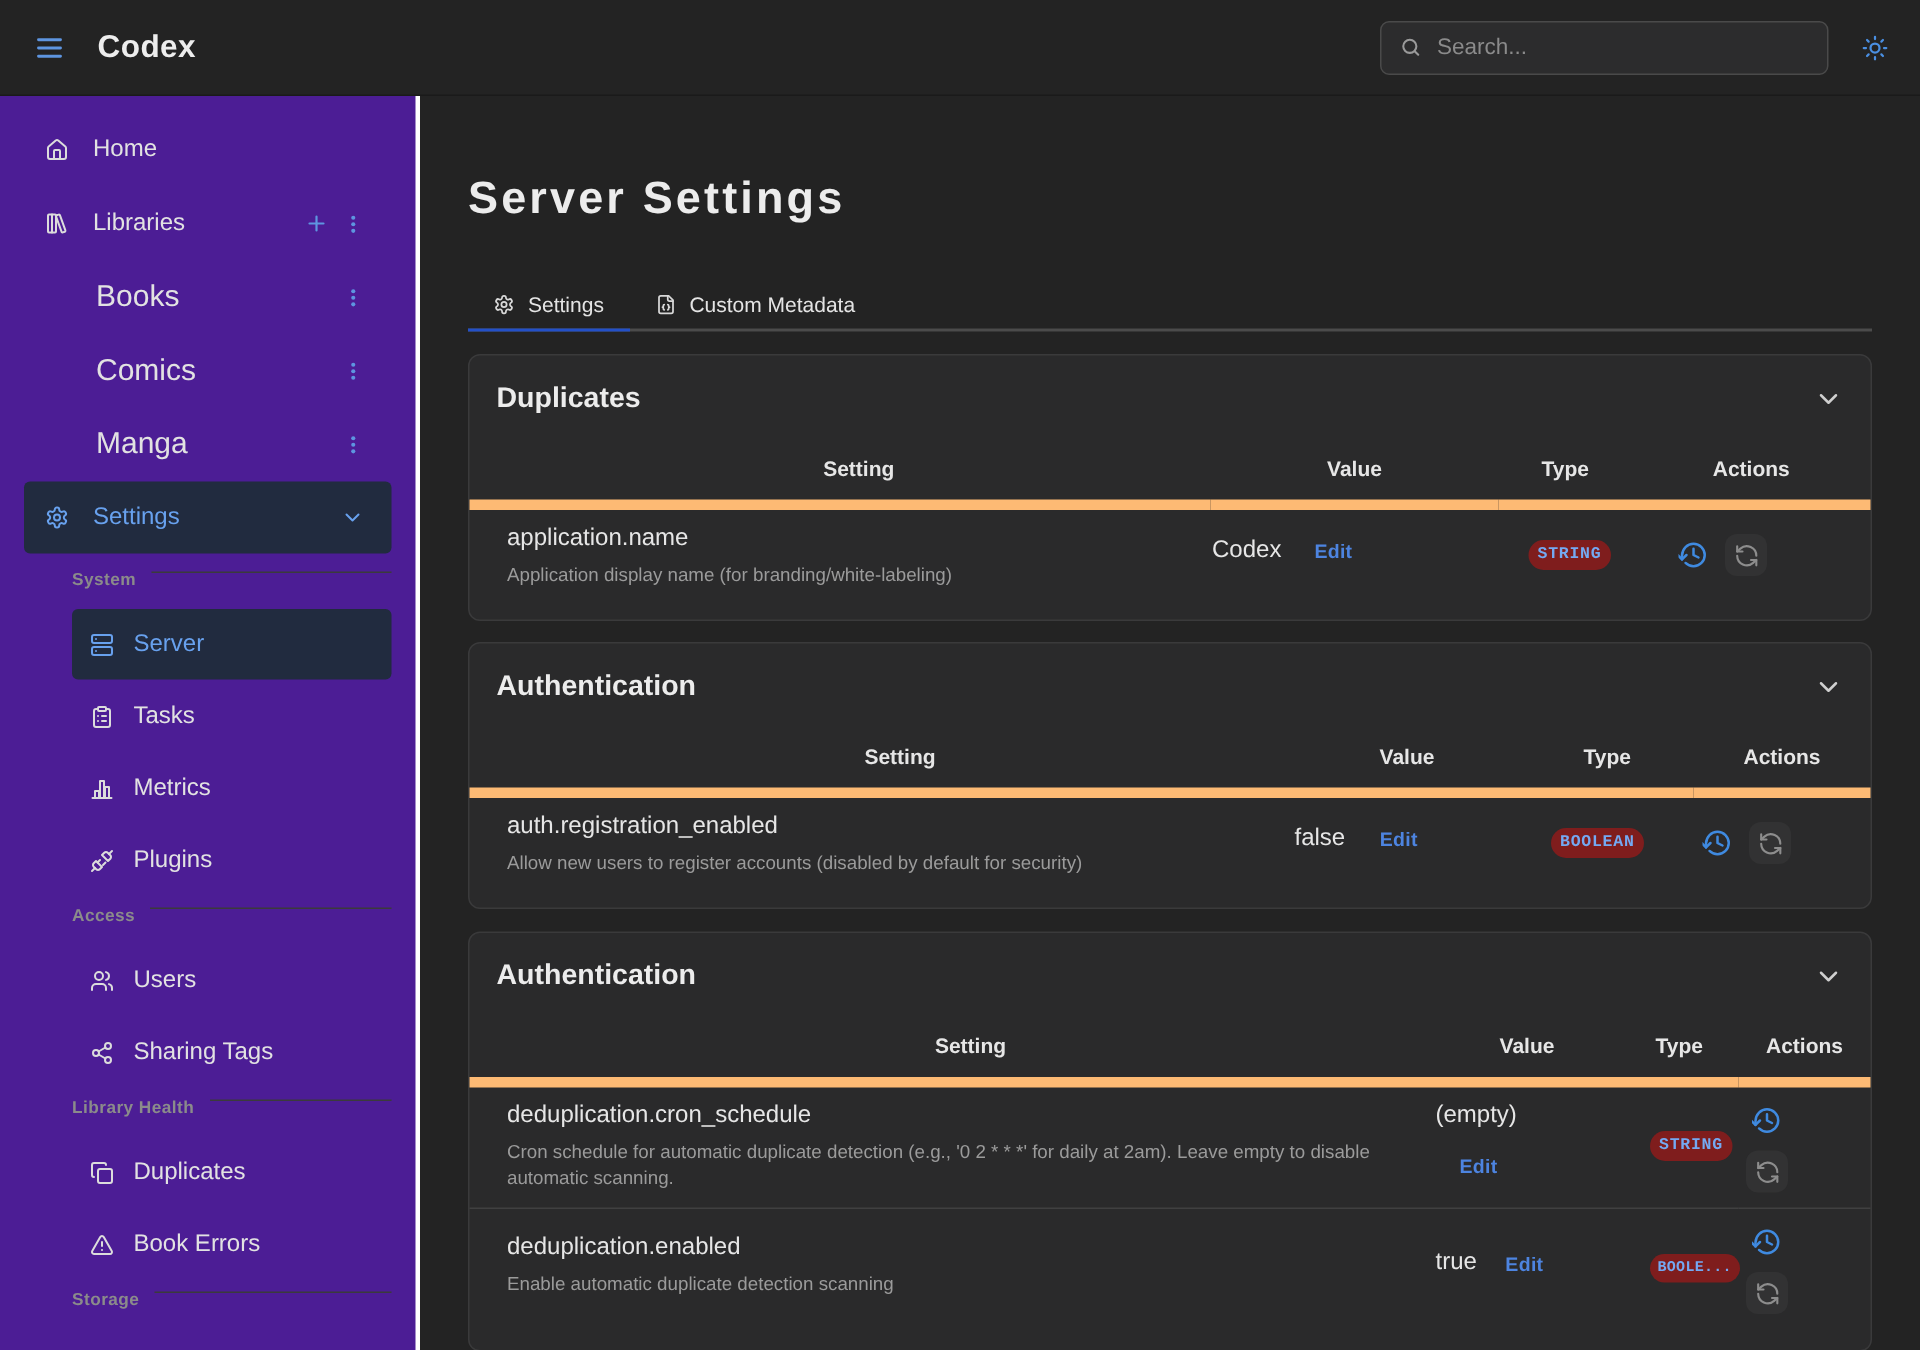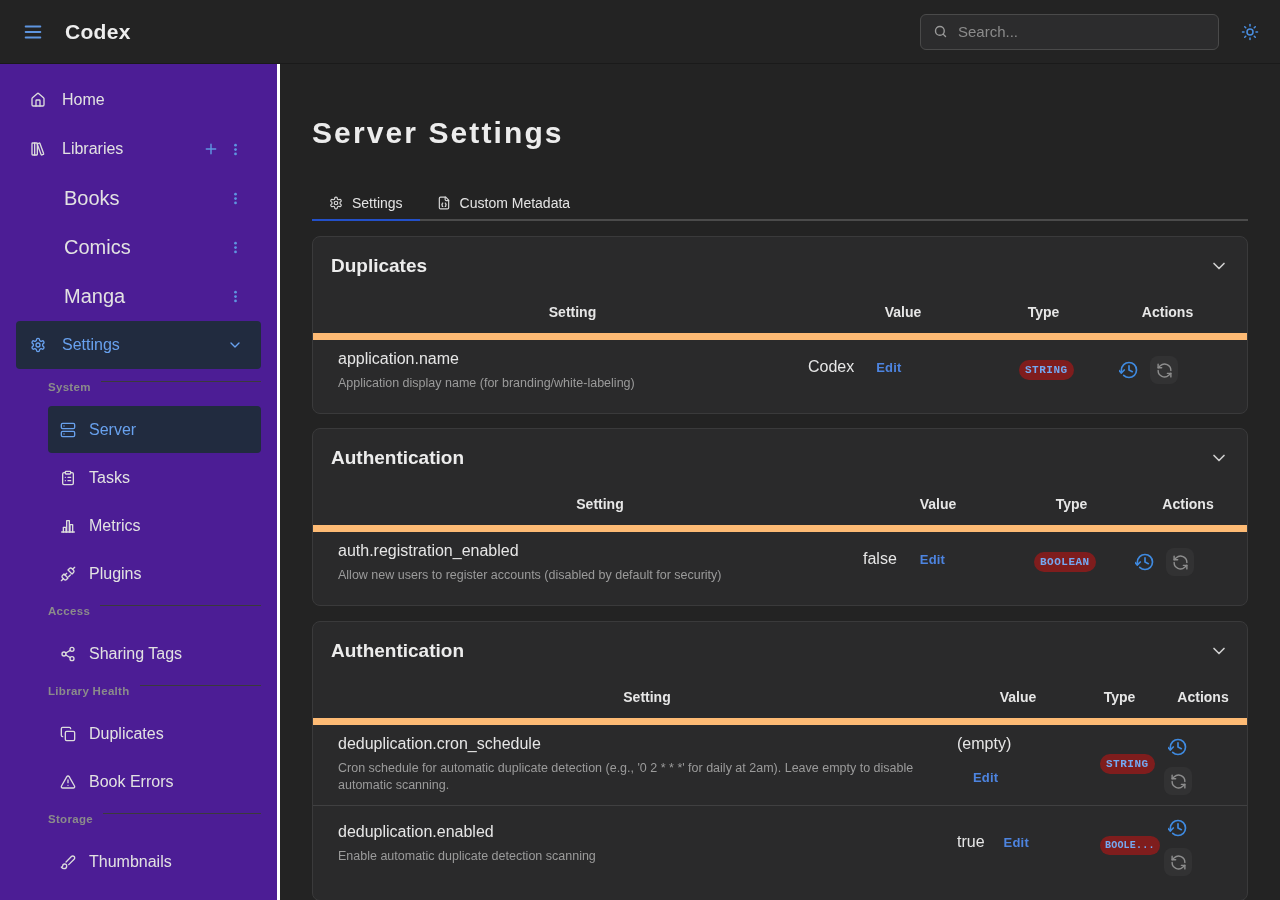--- a/index.html
+++ b/index.html
@@ -231,20 +231,28 @@
           <path d="m2 22 3-3"></path>
           <path d="M6.3 20.3a2.4 2.4 0 0 0 3.4 0L12 18l-6-6-2.3 2.3a2.4 2.4 0 0 0 0 3.4Z"></path>
           <path d="M7.5 13.5 10 11"></path>
           <path d="M13 16l2.5-2.5"></path>
           <path d="M17.7 3.7a2.4 2.4 0 0 0-3.4 0L12 6l6 6 2.3-2.3a2.4 2.4 0 0 0 0-3.4Z"></path>
         </svg>
       </span>Plugins</div>
   <div class="sec-label">Access<span class="line"></span></div>
   <div class="nav-item2"><span class="nicon">
         <svg width="16" height="16" viewBox="0 0 24 24" fill="none" stroke="currentColor" stroke-width="2" stroke-linecap="round" stroke-linejoin="round">
+          <path d="M16 21v-2a4 4 0 0 0-4-4H6a4 4 0 0 0-4 4v2"></path>
+          <circle cx="9" cy="7" r="4"></circle>
+          <path d="M22 21v-2a4 4 0 0 0-3-3.87"></path>
+          <path d="M16 3.13a4 4 0 0 1 0 7.75"></path>
+        </svg>
+      </span>Users</div>
+  <div class="nav-item2"><span class="nicon">
+        <svg width="16" height="16" viewBox="0 0 24 24" fill="none" stroke="currentColor" stroke-width="2" stroke-linecap="round" stroke-linejoin="round">
           <circle cx="18" cy="5" r="3"></circle>
           <circle cx="6" cy="12" r="3"></circle>
           <circle cx="18" cy="19" r="3"></circle>
           <path d="m8.59 13.51 6.83 3.98"></path>
           <path d="m15.41 6.51-6.82 3.98"></path>
         </svg>
       </span>Sharing Tags</div>
   <div class="sec-label">Library Health<span class="line"></span></div>
   <div class="nav-item2"><span class="nicon">
         <svg width="16" height="16" viewBox="0 0 24 24" fill="none" stroke="currentColor" stroke-width="2" stroke-linecap="round" stroke-linejoin="round">

